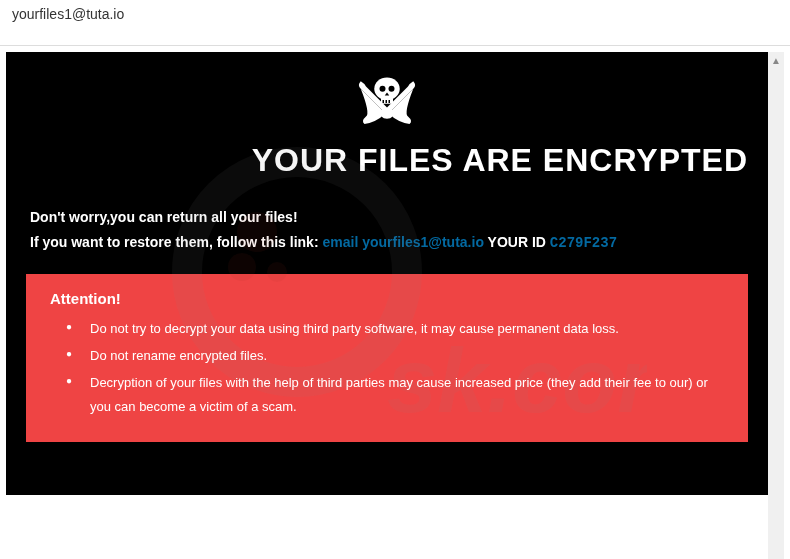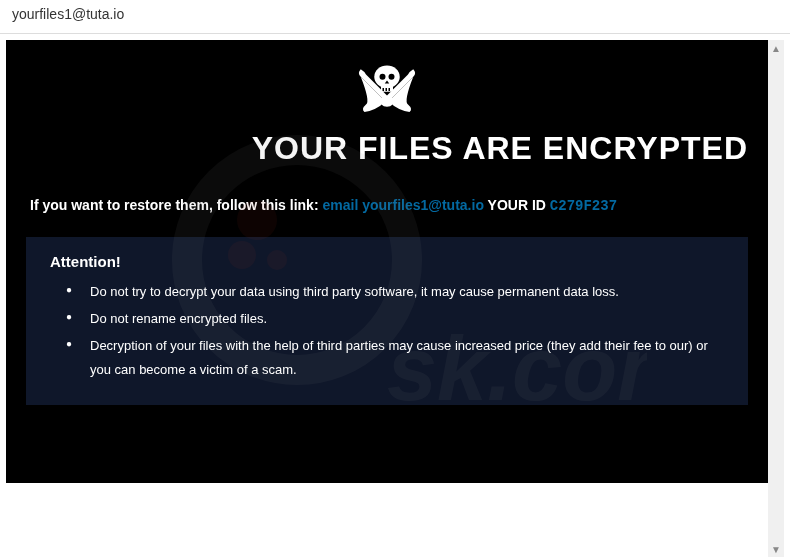--- a/index.html
+++ b/index.html
@@ -5,21 +5,21 @@
   * { margin: 0; padding: 0; box-sizing: border-box; }
   body {
     width: 790px;
     height: 559px;
     font-family: Arial, sans-serif;
     background: #fff;
     overflow: hidden;
     position: relative;
   }
   .window-title {
-    height: 34px;
+    height: 46px;
     background: #fff;
     border-bottom: 1px solid #ddd;
     padding: 6px 12px;
     font-size: 14px;
     color: #333;
   }
   .content-wrap {
     position: relative;
     height: 529px;
     background: #fff;
@@ -70,21 +70,21 @@
     font-size: 14px;
     line-height: 1.8;
     font-weight: bold;
     margin-bottom: 18px;
     padding: 0 4px;
   }
   .body-text .line { display: block; }
   .hl-yellow { color: #0369a1; }
   .hl-orange { color: #0369a1; font-family: Liberation Mono, monospace; }
   .redbox {
-    background: #0f172a;
+    background: #ef4444;
     padding: 16px 24px 20px 24px;
     color: #fff;
   }
   .redbox-heading {
     font-size: 15px;
     font-weight: bold;
     margin-bottom: 10px;
   }
   .redbox ul {
     list-style: none;
@@ -147,20 +147,21 @@
         <path d="M47 34 L50 30 L53 34 Z" fill="#000"></path>
         <rect x="44" y="40" width="2" height="4" fill="#000"></rect>
         <rect x="48" y="40" width="2" height="4" fill="#000"></rect>
         <rect x="52" y="40" width="2" height="4" fill="#000"></rect>
       </svg>
     </div>
 
     <div class="main-heading">YOUR FILES ARE ENCRYPTED</div>
 
     <div class="body-text">
+      <span class="line">Don't worry,you can return all your files!</span>
       <span class="line">
         <span>If you want to restore them, follow this link: </span><span class="hl-yellow">email yourfiles1@tuta.io</span><span>  YOUR ID </span><span class="hl-orange">C279F237</span>
       </span>
     </div>
 
     <div class="redbox">
       <div class="redbox-heading">Attention!</div>
       <ul>
         <li>Do not try to decrypt your data using third party software, it may cause permanent data loss.</li>
         <li>Do not rename encrypted files.</li>

